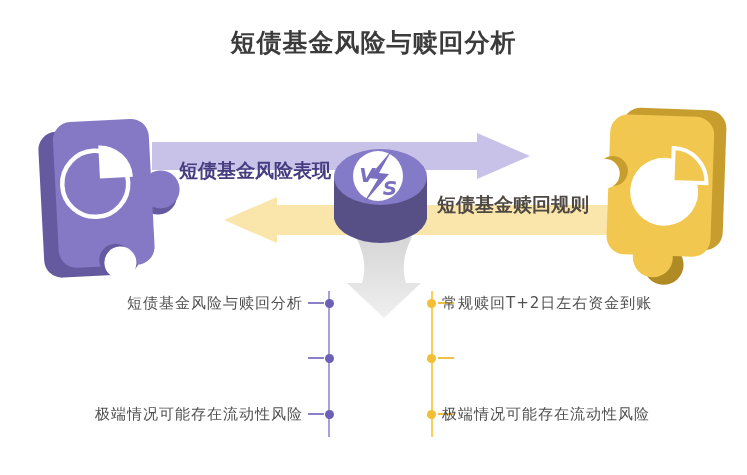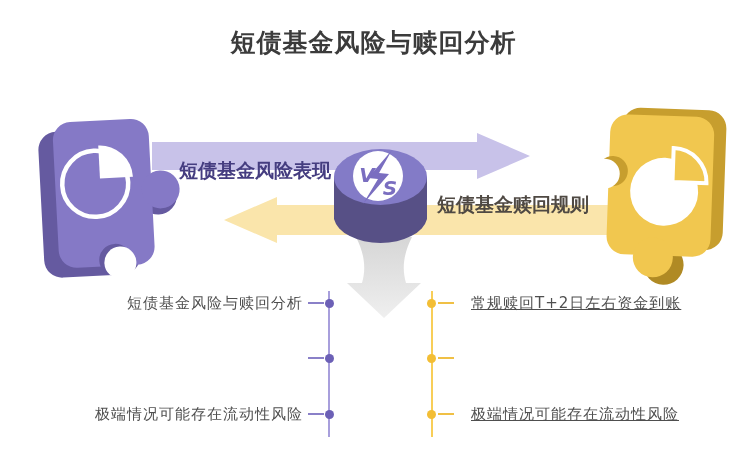--- a/index.html
+++ b/index.html
@@ -29,21 +29,21 @@
   .dot.purple { left:325px; background:#6c60b6; }
   .dot.yellow { left:427px; background:#f3be35; }
   .dash { position:absolute; width:16px; height:2px; }
   .dash.purple { left:308px; background:#8a80c8; }
   .dash.yellow { left:438px; background:#f0c045; }
   .item-label {
     position:absolute; font-size:15px; color:#4f4f4f;
     letter-spacing:1px; white-space:nowrap; line-height:16px;
   }
   .item-label.left  { right:444px; text-align:right; }
-  .item-label.right { left:471px; text-align:left;text-decoration:underline; }
+  .item-label.right { left:442px; text-align:left; }
   svg { display:block; }
 </style>
 </head>
 <body>
 
 <div class="canvas">
 
   <div class="page-title">短债基金风险与赎回分析</div>
 
   <svg class="abs" style="left:152px; top:130px;" width="380" height="52" viewBox="0 0 380 52">

